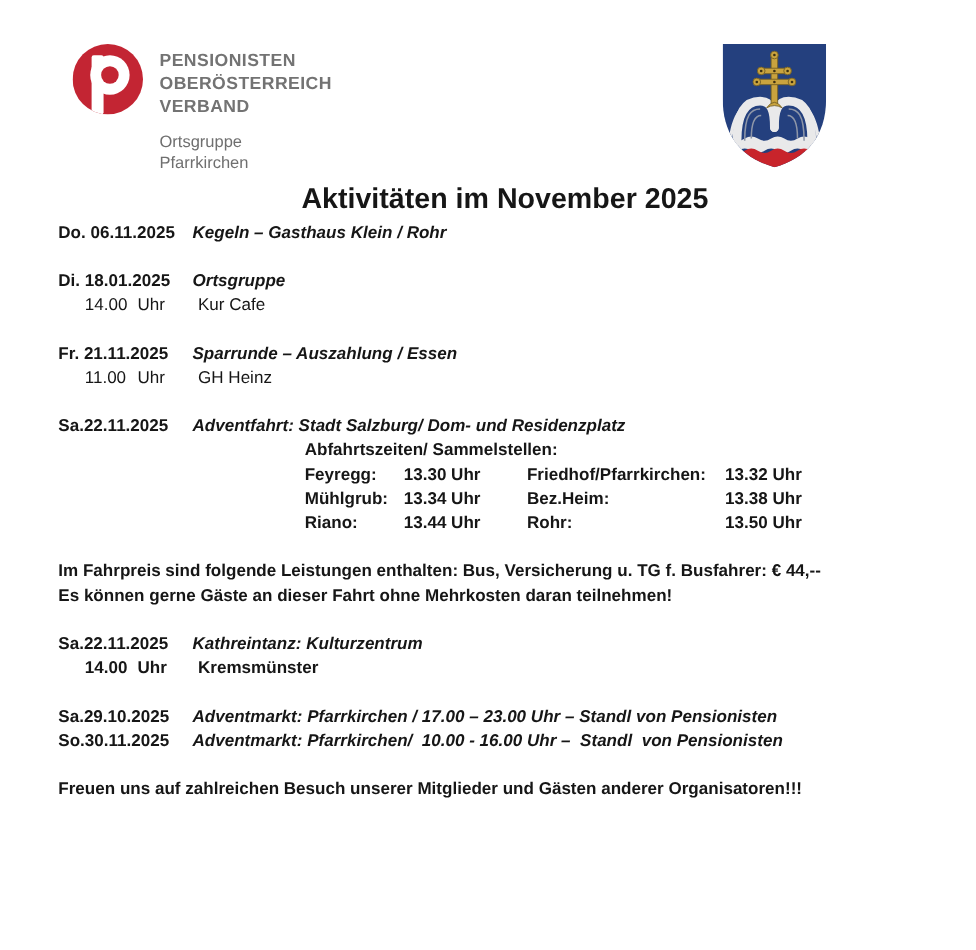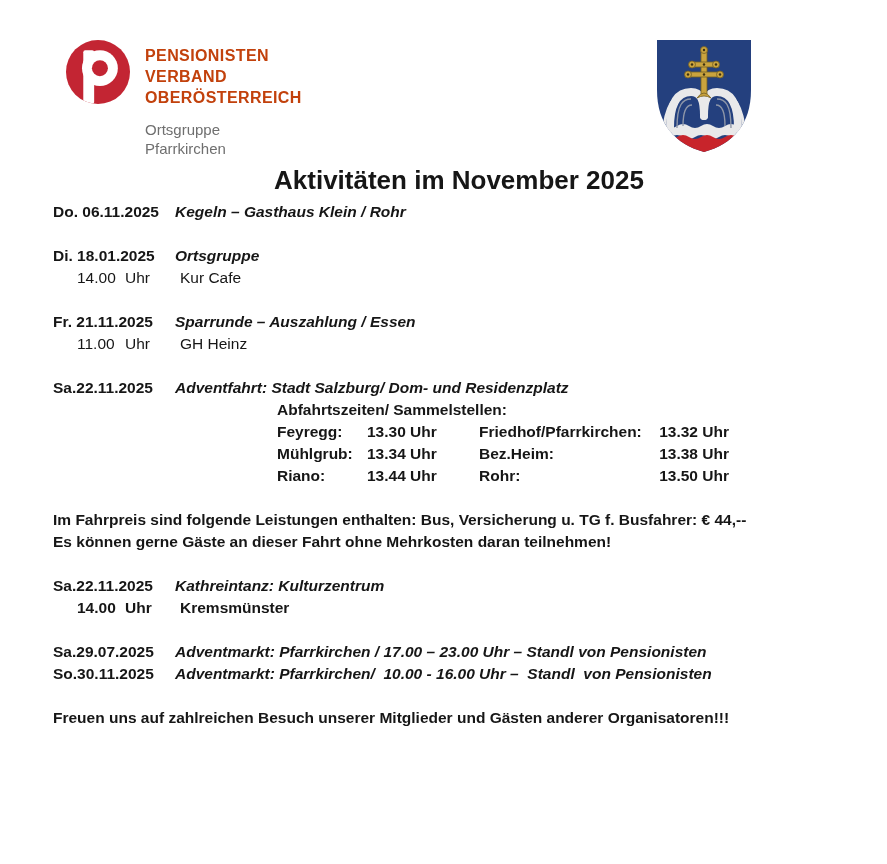--- a/index.html
+++ b/index.html
@@ -95,24 +95,24 @@
           </clipPath>
       </defs>
       <circle cx="50" cy="50" r="50" fill="#c32533"></circle>
       <g clip-path="url(#pclip)">
         <rect x="27" y="16" width="17" height="84" rx="3" fill="#ffffff"></rect>
       </g>
       <circle cx="53" cy="44" r="28" fill="#ffffff"></circle>
       <circle cx="53" cy="44" r="12.5" fill="#c32533"></circle>
     </svg>
     <div class="logo-text">
-      <div style="color:#c2410c">
+      <div style="color:#737373">
         <div class="org-line" data-bind="logo.org_lines.0">PENSIONISTEN</div>
+        <div class="org-line" data-bind="logo.org_lines.2">OBERÖSTERREICH</div>
         <div class="org-line" data-bind="logo.org_lines.1">VERBAND</div>
-        <div class="org-line" data-bind="logo.org_lines.2">OBERÖSTERREICH</div>
       </div>
       <div class="group-block" style="color:#6f6f6f">
         <div class="group-line" data-bind="logo.group_lines.0">Ortsgruppe</div>
         <div class="group-line" data-bind="logo.group_lines.1">Pfarrkirchen</div>
       </div>
     </div>
   </div>
 
   <svg class="crest" viewBox="0 0 102 118">
     <defs>
@@ -234,21 +234,21 @@
         <span class="date" data-bind="dance.date">Sa.22.11.2025</span><span class="etitle" data-bind="dance.title">Kathreintanz: Kulturzentrum</span>
       </div>
       <div class="row detail b">
         <span class="time" data-bind="dance.time">14.00</span><span class="unit" data-bind="dance.unit">Uhr</span><span class="loc" data-bind="dance.location">Kremsmünster</span>
       </div>
       <div class="gap"></div>
     </div>
 
     <div>
       <div class="row">
-        <span class="date" data-bind="markets.0.date">Sa.29.07.2025</span><span class="etitle" data-bind="markets.0.title">Adventmarkt: Pfarrkirchen / 17.00 – 23.00 Uhr – Standl von Pensionisten</span>
+        <span class="date" data-bind="markets.0.date">Sa.29.10.2025</span><span class="etitle" data-bind="markets.0.title">Adventmarkt: Pfarrkirchen / 17.00 – 23.00 Uhr – Standl von Pensionisten</span>
       </div>
       <div class="row">
         <span class="date" data-bind="markets.1.date">So.30.11.2025</span><span class="etitle" data-bind="markets.1.title">Adventmarkt: Pfarrkirchen/  10.00 - 16.00 Uhr –  Standl  von Pensionisten</span>
       </div>
       <div class="gap"></div>
     </div>
 
     <div class="row b" data-bind="closing">Freuen uns auf zahlreichen Besuch unserer Mitglieder und Gästen anderer Organisatoren!!!</div>
 
   </main>

